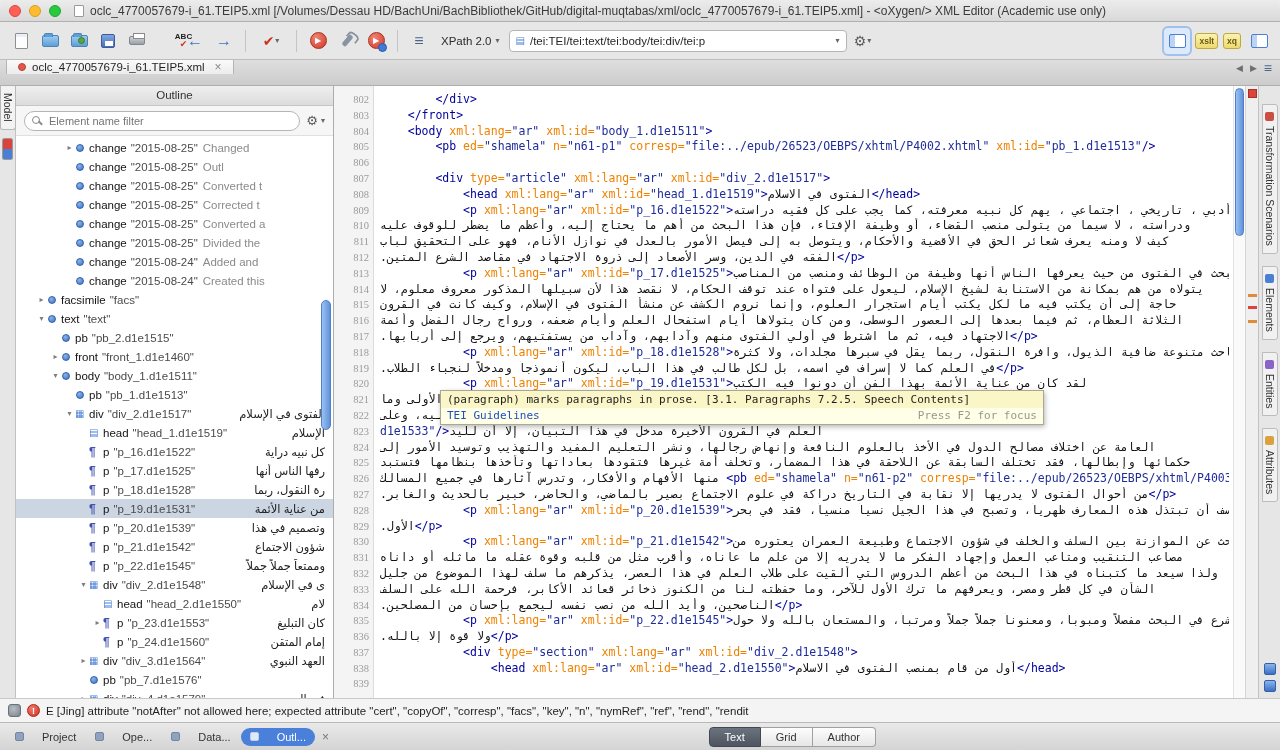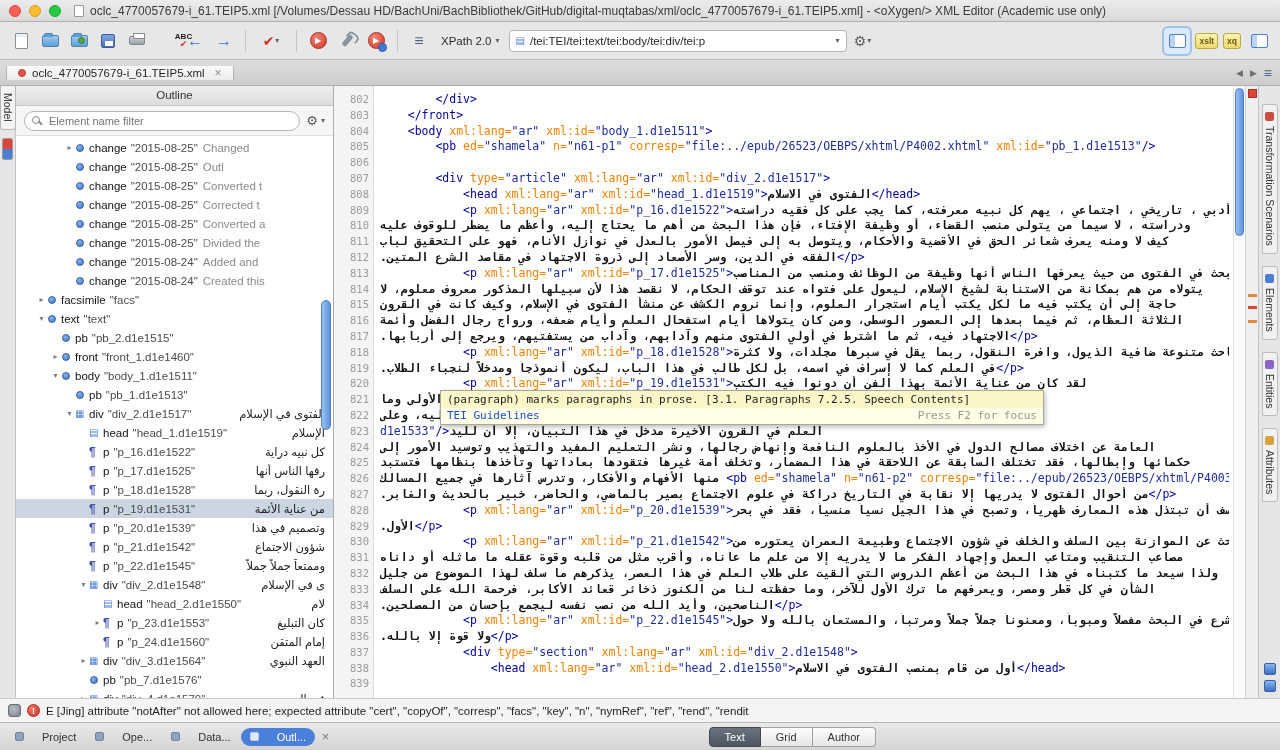--- a/index.html
+++ b/index.html
@@ -44,21 +44,21 @@
   .path-field { width:338px; height:22px; background:#fff; border:1px solid #b5b5b5; border-radius:4px; display:flex; align-items:center; gap:5px; padding:0 6px; font-size:11.5px; color:#262626; overflow:hidden; }
   .path-doc { font-size:10px; color:#4a7fd4; }
   .path-text { white-space:nowrap; overflow:hidden; flex:1; }
   .gear { font-size:14px; color:#5a5a5a; }
   .tright { margin-left:auto; display:flex; align-items:center; gap:5px; }
   .panel-ic { width:17px; height:14px; border:1px solid #4a7fd4; border-radius:2px; background:linear-gradient(90deg,#bcd4f2 0 5px,#fff 5px); }
   .panel-sel { outline:2px solid #9ec1ee; background:#dceafc; }
   .ybadge { height:16px; padding:0 3px; background:linear-gradient(#fbf3b2,#edd96e); border:1px solid #bfa83d; border-radius:3px; font-size:8.5px; font-weight:bold; color:#6b5a10; display:flex; align-items:center; }
 
   
-  .tabbar { height:26px; flex:0 0 26px; background:linear-gradient(#dedede,#cccccc); border-bottom:1px solid #aeaeae; display:flex; align-items:center;gap:12px; }
+  .tabbar { height:26px; flex:0 0 26px; background:linear-gradient(#dedede,#cccccc); border-bottom:1px solid #aeaeae; display:flex; align-items:flex-start;gap:12px; }
   .etab { display:flex; align-items:center; gap:6px; padding:0 11px; background:linear-gradient(#fafafa,#ececec); border-right:1px solid #b4b4b4; border-left:1px solid #b4b4b4; margin-left:6px; font-size:11.5px; color:#1f1f1f; }
   .etab-dot { width:8px; height:8px; border-radius:50%; background:#e2574c; border:1px solid #bc4238; }
   .etab-x { color:#8a8a8a; font-size:12px; margin-left:4px; }
   .tabnav { margin-left:auto; display:flex; align-items:center; gap:7px; padding-right:8px; color:#6f6f6f; font-size:9px; }
   .tabnav .i-menu { font-size:14px; }
 
   
   .main { flex:1 1 auto; min-height:0; display:flex; background:#fff; }
 
   .lstrip { width:16px; flex:0 0 16px; background:#e6e6e6; border-right:1px solid #c2c2c2; display:flex; flex-direction:column; align-items:center; }
@@ -85,24 +85,24 @@
   .ti-p { width:14px; flex:0 0 14px; color:#4050b0; font-size:12px; font-weight:bold; }
   .tname { color:#141414; margin-right:4px; }
   .tid { color:#4a4a4a; }
   .textra { color:#8a8a8a; margin-left:5px; }
   .tar { margin-left:auto; direction:rtl; color:#222; overflow:hidden; padding-left:6px; }
   .o-scroll { position:absolute; right:2px; top:214px; width:10px; height:130px; border-radius:5px; background:linear-gradient(90deg,#9cc1f0,#5f92dd); border:1px solid #4f7fc9; }
 
   
   .editor { flex:1 1 auto; min-width:0; display:flex; background:#fff; position:relative; }
   .gutter { width:40px; flex:0 0 40px; background:#f4f4f4; border-right:1px solid #dcdcdc; padding:6px 4px 0 0; text-align:right; font-family:"DejaVu Sans Mono",monospace; font-size:10.5px; color:#9b9b9b; }
-  .gno { height:15.8px; line-height:15.8px; }
+  .gno { height:15.8px; line-height:15.8px;font-family:Liberation Serif, serif; }
   .codewrap { flex:1 1 auto; min-width:0; position:relative; padding:6px 4px 0 6px; font-family:"DejaVu Sans Mono","DejaVu Sans",monospace; font-size:11.5px; color:#111; overflow:hidden; }
   .cl { height:15.8px; line-height:15.8px; white-space:pre; overflow:hidden; }
-  .tk-x { color:#111;font-weight:bold; }
+  .tk-x { color:#111; }
   .tk-t { color:#00009c; }
   .tk-a { color:#ef8201; }
   .tk-v { color:#1f2d9b; }
 
   .tooltip { position:absolute; left:66px; top:304px; width:604px; background:#fffee6; border:1px solid #a8a893; box-shadow:1px 2px 5px rgba(0,0,0,.28); font-size:11px; z-index:5; }
   .tt-line1 { background:#fbf6c8; color:#1d1d1d; padding:1px 6px; line-height:15px; white-space:nowrap; overflow:hidden; }
   .tt-line2 { display:flex; align-items:center; padding:0 6px 1px 6px; line-height:15px; }
   .tt-link { color:#1a4fc4; }
   .tt-hint { margin-left:auto; color:#98988a; }
 

